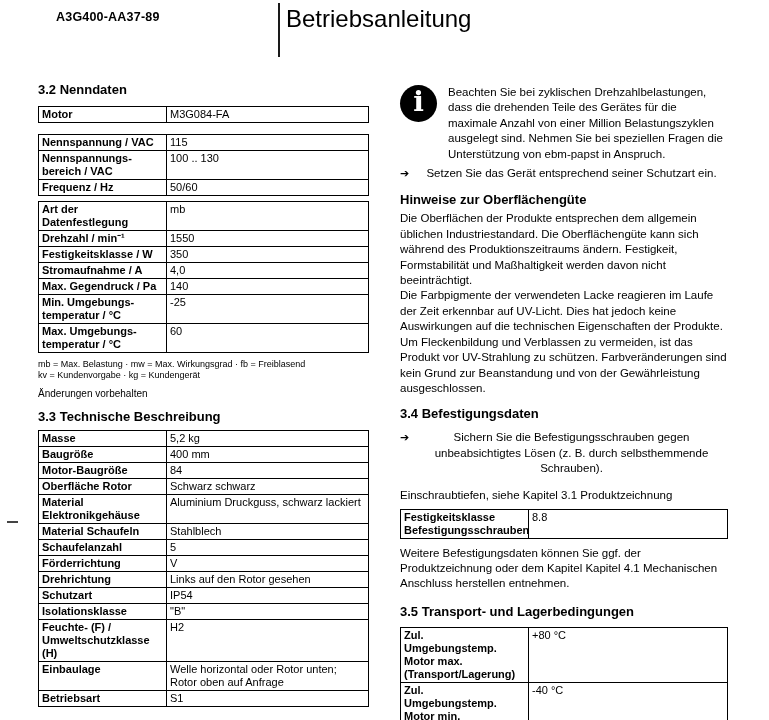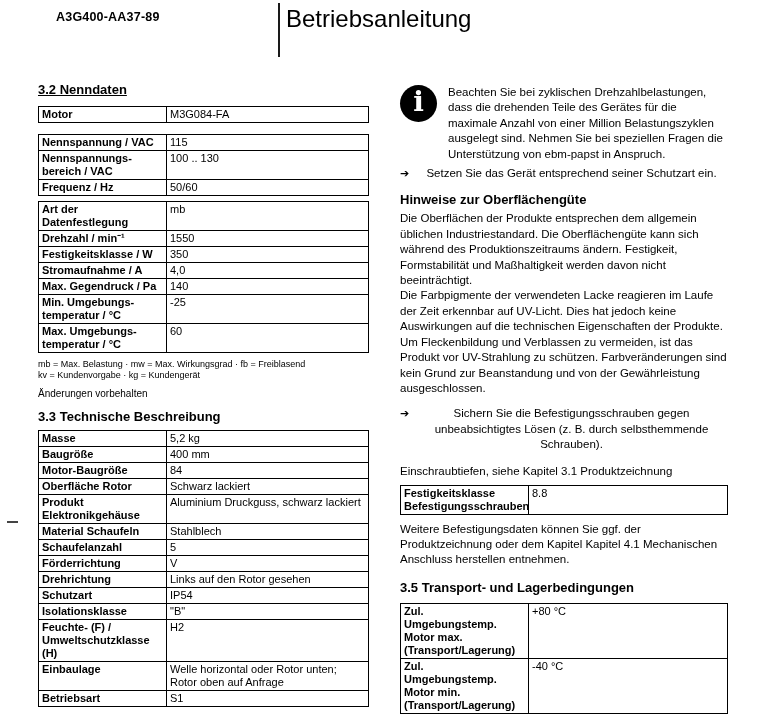--- a/index.html
+++ b/index.html
@@ -24,21 +24,21 @@
 
   h2 { font-size: 13px; font-weight: bold; }
 
   
   table.kv { width: 100%; border-collapse: collapse; table-layout: fixed; }
   table.kv td { border: 1.5px solid #000; font-size: 11px; line-height: 13px; padding: 1px 3px; vertical-align: top; }
   table.kv td.k { width: 128px; font-weight: bold; white-space: pre-line; }
   table.kv td.v { white-space: pre-line; }
 
   
-  .h-nenndaten { margin-bottom: 9px; text-decoration: underline; }
+  .h-nenndaten { margin-bottom: 9px; }
   .t-motor { margin-bottom: 11px; }
   .t-electrical { margin-bottom: 5px; }
   .t-performance { margin-bottom: 6px; }
   .footnotes { font-size: 9px; line-height: 11px; margin-bottom: 7px; }
   .changes { font-size: 10px; margin-bottom: 10px; }
   .h-tech { margin-bottom: 6px; }
 
   
   .info-note { display: flex; align-items: flex-start; margin-bottom: 4px; }
   .info-icon {
@@ -158,24 +158,24 @@
           <tr>
             <td class="k">Baugröße</td>
             <td class="v">400 mm</td>
           </tr>
           <tr>
             <td class="k">Motor-Baugröße</td>
             <td class="v">84</td>
           </tr>
           <tr>
             <td class="k">Oberfläche Rotor</td>
-            <td class="v">Schwarz lackiert</td>
-          </tr>
-          <tr>
-            <td class="k">Produkt
+            <td class="v">Schwarz schwarz</td>
+          </tr>
+          <tr>
+            <td class="k">Material
 Elektronikgehäuse</td>
             <td class="v">Aluminium Druckguss, schwarz lackiert</td>
           </tr>
           <tr>
             <td class="k">Material Schaufeln</td>
             <td class="v">Stahlblech</td>
           </tr>
           <tr>
             <td class="k">Schaufelanzahl</td>
             <td class="v">5</td>
@@ -226,20 +226,21 @@
       <span class="arrow">➔</span>
       <span class="arrow-text">Setzen Sie das Gerät entsprechend seiner Schutzart ein.</span>
     </div>
 
     <div class="surface-block">
       <h2 class="h-sub">Hinweise zur Oberflächengüte</h2>
       <div class="para">Die Oberflächen der Produkte entsprechen dem allgemein üblichen Industriestandard. Die Oberflächengüte kann sich während des Produktionszeitraums ändern. Festigkeit, Formstabilität und Maßhaltigkeit werden davon nicht beeinträchtigt.</div>
       <div class="para">Die Farbpigmente der verwendeten Lacke reagieren im Laufe der Zeit erkennbar auf UV-Licht. Dies hat jedoch keine Auswirkungen auf die technischen Eigenschaften der Produkte. Um Fleckenbildung und Verblassen zu vermeiden, ist das Produkt vor UV-Strahlung zu schützen. Farbveränderungen sind kein Grund zur Beanstandung und von der Gewährleistung ausgeschlossen.</div>
     </div>
 
+    <h2 class="h-34">3.4 Befestigungsdaten</h2>
 
     <div class="arrow-item">
       <span class="arrow">➔</span>
       <span class="arrow-text">Sichern Sie die Befestigungsschrauben gegen unbeabsichtigtes Lösen (z. B. durch selbsthemmende Schrauben).</span>
     </div>
 
     <div class="note-line">Einschraubtiefen, siehe Kapitel 3.1 Produktzeichnung</div>
 
     <table class="kv t-fest">
       <tbody>

